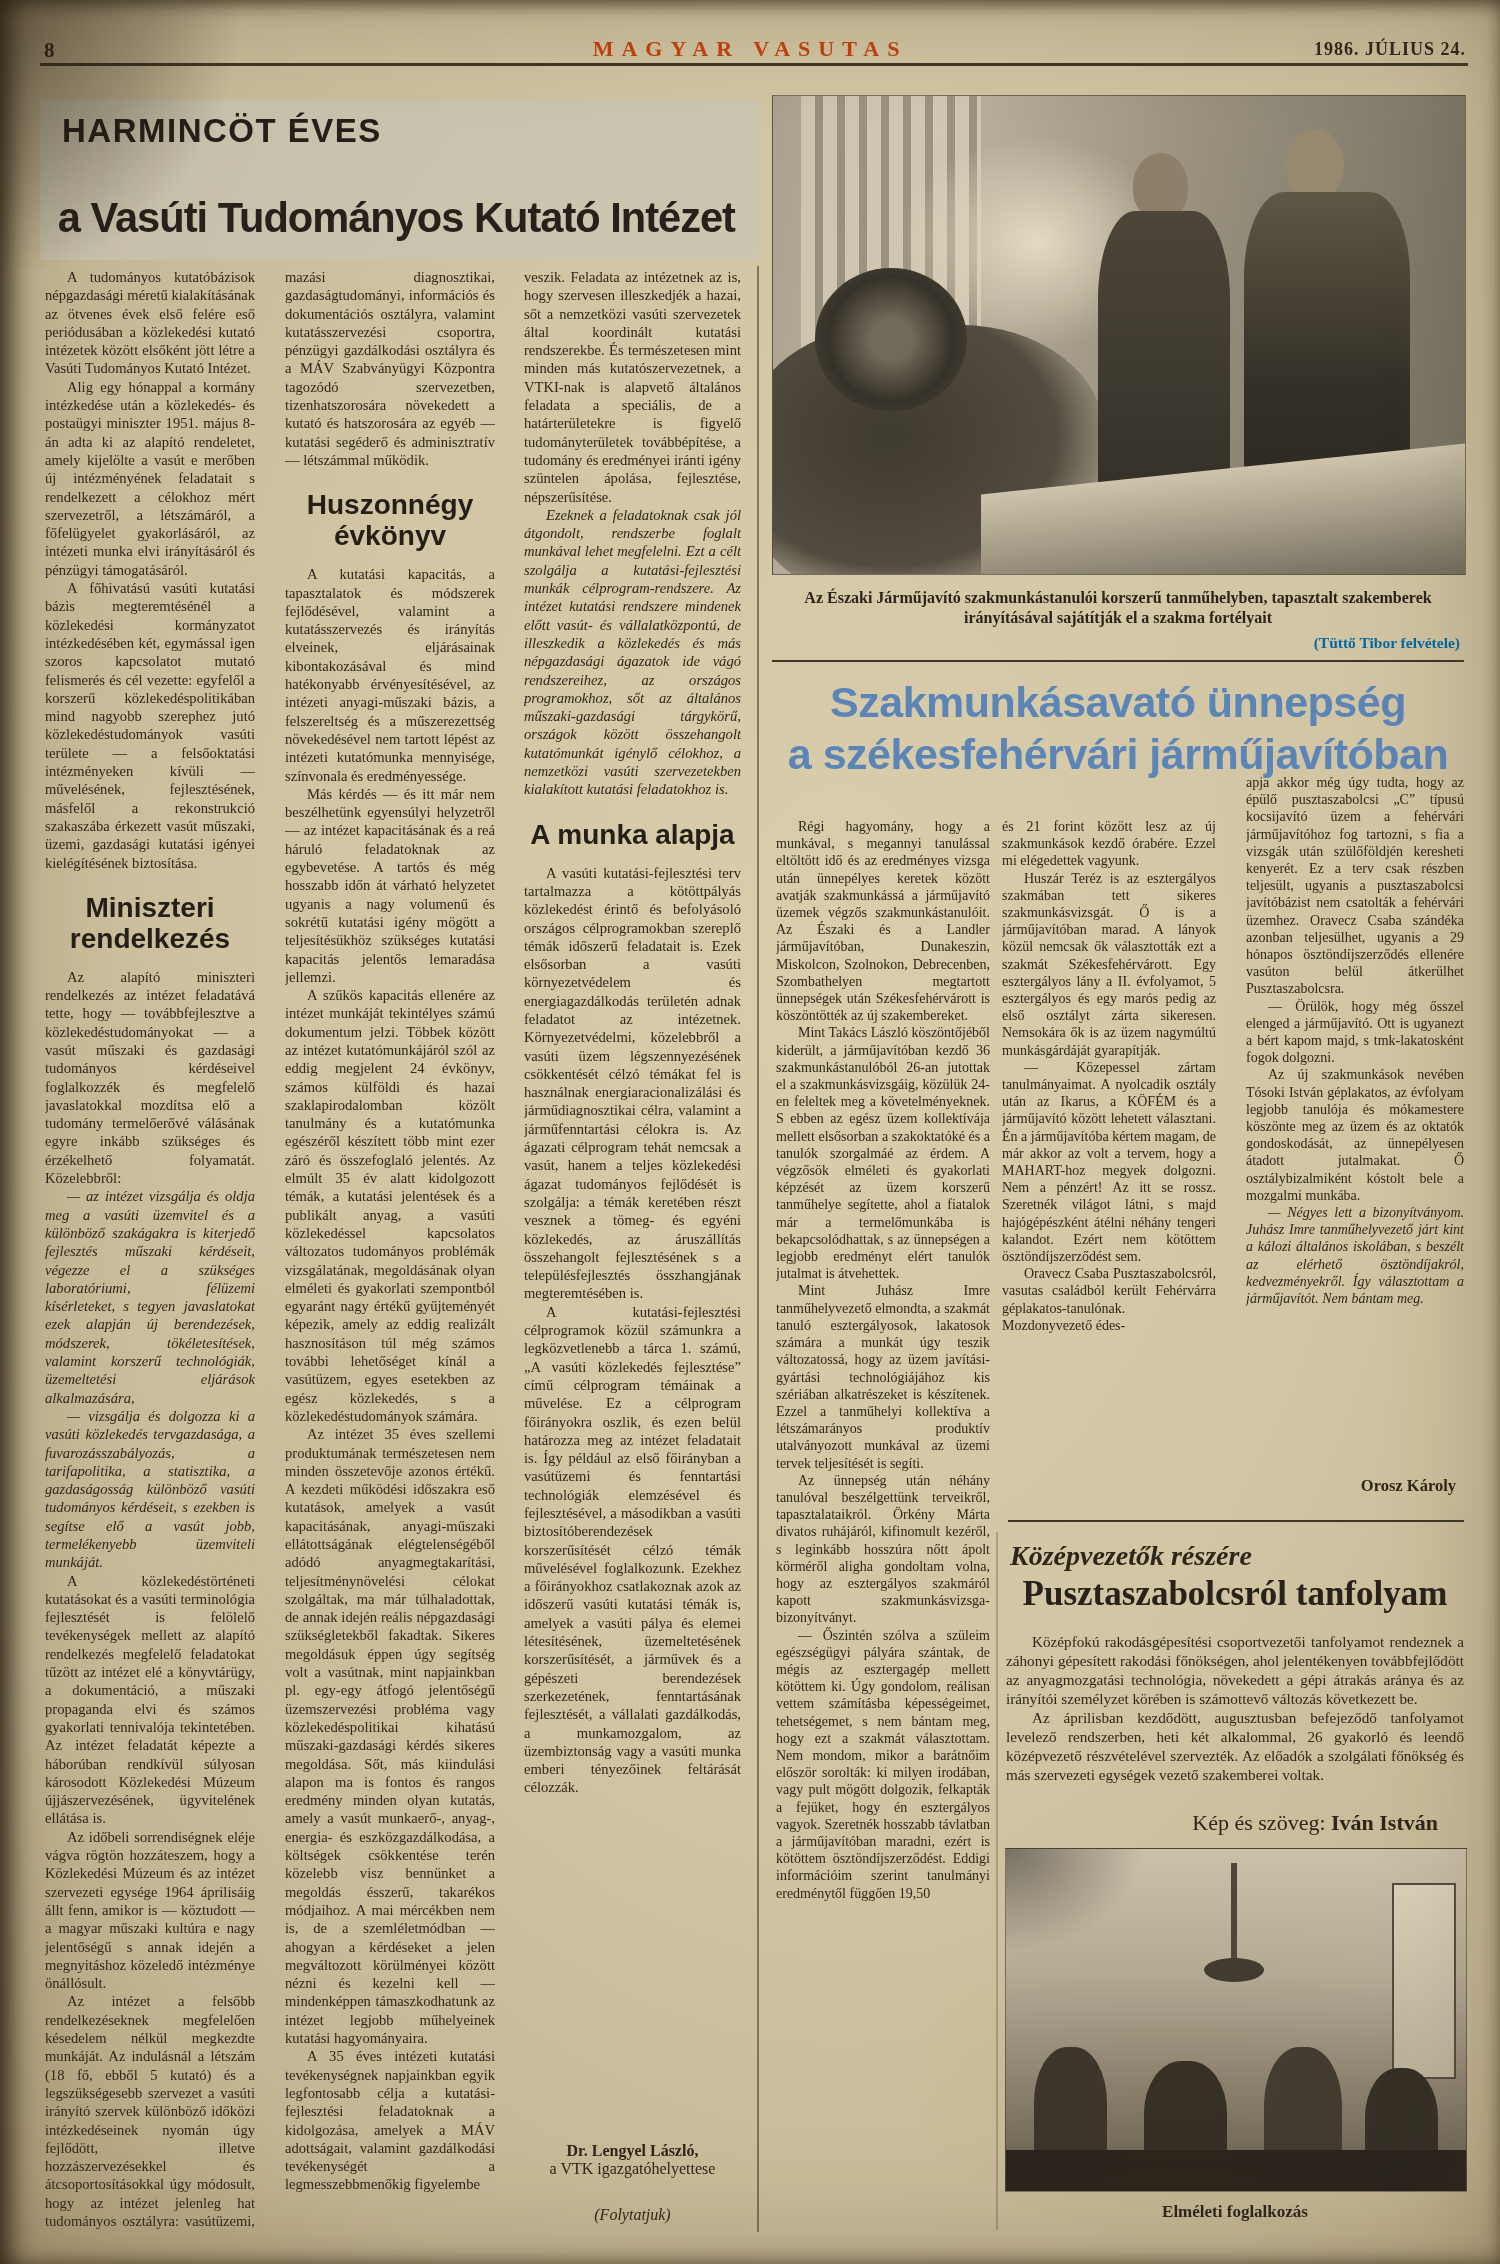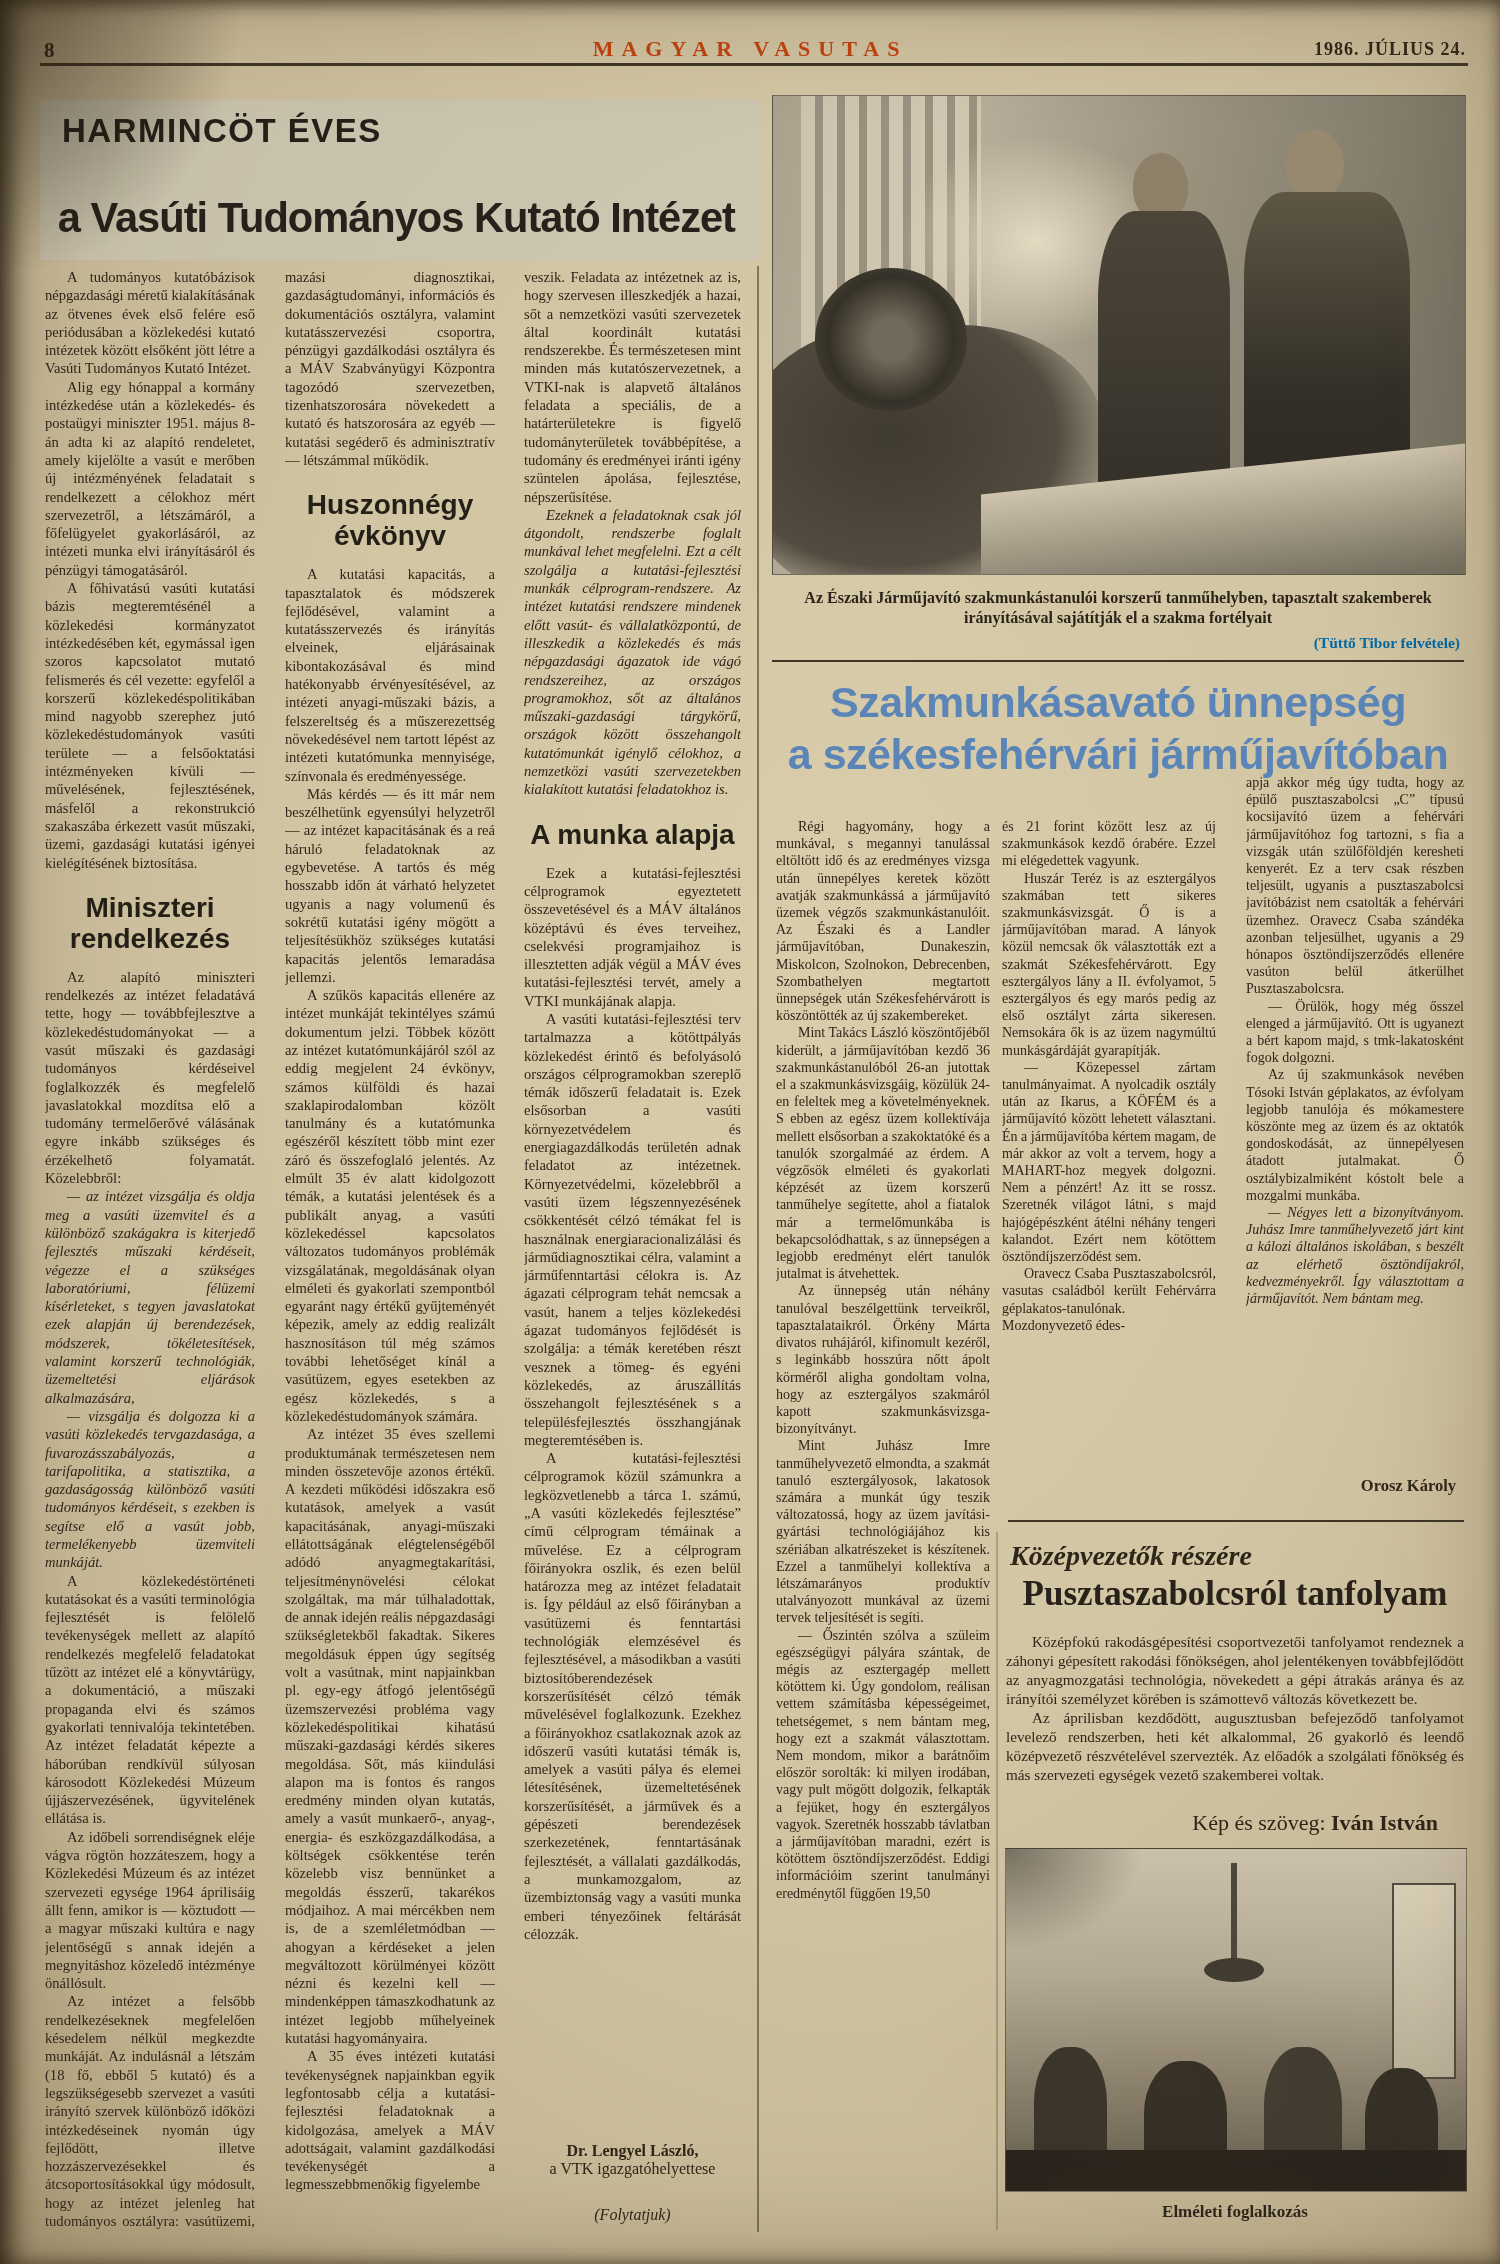--- a/index.html
+++ b/index.html
@@ -108,21 +108,20 @@
     <div class="b-p">A kutatási kapacitás, a tapasztalatok és módszerek fejlődésével, valamint a kutatásszervezés és irányítás elveinek, eljárásainak kibontakozásával és mind hatékonyabb érvényesítésével, az intézeti anyagi-műszaki bázis, a felszereltség és a műszerezettség növekedésével nem tartott lépést az intézeti kutatómunka mennyisége, színvonala és eredményessége.</div>
     <div class="b-p">Más kérdés — és itt már nem beszélhetünk egyensúlyi helyzetről — az intézet kapacitásának és a reá háruló feladatoknak az egybevetése. A tartós és még hosszabb időn át várható helyzetet ugyanis a nagy volumenű és sokrétű kutatási igény mögött a teljesítésükhöz szükséges kutatási kapacitás jelentős lemaradása jellemzi.</div>
     <div class="b-p">A szűkös kapacitás ellenére az intézet munkáját tekintélyes számú dokumentum jelzi. Többek között az intézet kutatómunkájáról szól az eddig megjelent 24 évkönyv, számos külföldi és hazai szaklapirodalomban közölt tanulmány és a kutatómunka egészéről készített több mint ezer záró és összefoglaló jelentés. Az elmúlt 35 év alatt kidolgozott témák, a kutatási jelentések és a publikált anyag, a vasúti közlekedéssel kapcsolatos változatos tudományos problémák vizsgálatának, megoldásának olyan elméleti és gyakorlati szempontból egyaránt nagy értékű gyűjteményét képezik, amely az eddig realizált hasznosításon túl még számos további lehetőséget kínál a vasútüzem, egyes esetekben az egész közlekedés, s a közlekedéstudományok számára.</div>
     <div class="b-p">Az intézet 35 éves szellemi produktumának természetesen nem minden összetevője azonos értékű. A kezdeti működési időszakra eső kutatások, amelyek a vasút kapacitásának, anyagi-műszaki ellátottságának elégtelenségéből adódó anyagmegtakarítási, teljesítménynövelési célokat szolgáltak, ma már túlhaladottak, de annak idején reális népgazdasági szükségletekből fakadtak. Sikeres megoldásuk éppen úgy segítség volt a vasútnak, mint napjainkban pl. egy-egy átfogó jelentőségű üzemszervezési probléma vagy közlekedéspolitikai kihatású műszaki-gazdasági kérdés sikeres megoldása. Sőt, más kiindulási alapon ma is fontos és rangos eredmény minden olyan kutatás, amely a vasút munkaerő-, anyag-, energia- és eszközgazdálkodása, a költségek csökkentése terén közelebb visz bennünket a megoldás ésszerű, takarékos módjaihoz. A mai mércékben nem is, de a szemléletmódban — ahogyan a kérdéseket a jelen megváltozott körülményei között nézni és kezelni kell — mindenképpen támaszkodhatunk az intézet legjobb műhelyeinek kutatási hagyományaira.</div>
     <div class="b-p">A 35 éves intézeti kutatási tevékenységnek napjainkban egyik legfontosabb célja a kutatási-fejlesztési feladatoknak a kidolgozása, amelyek a MÁV adottságait, valamint gazdálkodási tevékenységét a legmesszebbmenőkig figyelembe</div>
   </div>
 <div class="col" style="left:524px;top:268px;width:217px;height:1860px;">
     <div class="b-pc">veszik. Feladata az intézetnek az is, hogy szervesen illeszkedjék a hazai, sőt a nemzetközi vasúti szervezetek által koordinált kutatási rendszerekbe. És természetesen mint minden más kutatószervezetnek, a VTKI-nak is alapvető általános feladata a speciális, de a határterületekre is figyelő tudományterületek továbbépítése, a tudomány és eredményei iránti igény szüntelen ápolása, fejlesztése, népszerűsítése.</div>
     <div class="b-pi">Ezeknek a feladatoknak csak jól átgondolt, rendszerbe foglalt munkával lehet megfelelni. Ezt a célt szolgálja a kutatási-fejlesztési munkák célprogram-rendszere. Az intézet kutatási rendszere mindenek előtt vasút- és vállalatközpontú, de illeszkedik a közlekedés és más népgazdasági ágazatok ide vágó rendszereihez, az országos programokhoz, sőt az általános műszaki-gazdasági tárgykörű, országok között összehangolt kutatómunkát igénylő célokhoz, a nemzetközi vasúti szervezetekben kialakított kutatási feladatokhoz is.</div>
     <div class="b-h">A munka alapja</div>
-    <div class="b-p">Ezek a kutatási-fejlesztési célprogramok egyeztetett összevetésével és a MÁV általános középtávú és éves terveihez, cselekvési programjaihoz is illesztetten adják végül a MÁV éves kutatási-fejlesztési tervét, amely a VTKI munkájának alapja.</div>
     <div class="b-p">A vasúti kutatási-fejlesztési terv tartalmazza a kötöttpályás közlekedést érintő és befolyásoló országos célprogramokban szereplő témák időszerű feladatait is. Ezek elsősorban a vasúti környezetvédelem és energiagazdálkodás területén adnak feladatot az intézetnek. Környezetvédelmi, közelebbről a vasúti üzem légszennyezésének csökkentését célzó témákat fel is használnak energiaracionalizálási és járműdiagnosztikai célra, valamint a járműfenntartási célokra is. Az ágazati célprogram tehát nemcsak a vasút, hanem a teljes közlekedési ágazat tudományos fejlődését is szolgálja: a témák keretében részt vesznek a tömeg- és egyéni közlekedés, az áruszállítás összehangolt fejlesztésének s a településfejlesztés összhangjának megteremtésében is.</div>
     <div class="b-p">A kutatási-fejlesztési célprogramok közül számunkra a legközvetlenebb a tárca 1. számú, „A vasúti közlekedés fejlesztése” című célprogram témáinak a művelése. Ez a célprogram főirányokra oszlik, és ezen belül határozza meg az intézet feladatait is. Így például az első főirányban a vasútüzemi és fenntartási technológiák elemzésével és fejlesztésével, a másodikban a vasúti biztosítóberendezések korszerűsítését célzó témák művelésével foglalkozunk. Ezekhez a főirányokhoz csatlakoznak azok az időszerű vasúti kutatási témák is, amelyek a vasúti pálya és elemei létesítésének, üzemeltetésének korszerűsítését, a járművek és a gépészeti berendezések szerkezetének, fenntartásának fejlesztését, a vállalati gazdálkodás, a munkamozgalom, az üzembiztonság vagy a vasúti munka emberi tényezőinek feltárását célozzák.</div>
   </div>
 
 <div class="byline" style="left:524px;top:2142px;width:217px;">
   <div class="name">Dr. Lengyel László,</div>
   <div>a VTK igazgatóhelyettese</div>
 </div>
 <div class="folyt" style="left:524px;top:2206px;width:217px;">(Folytatjuk)</div>
 
@@ -143,22 +142,22 @@
 <div class="credit" style="left:1000px;top:634px;width:460px;">(Tüttő Tibor felvétele)</div>
 
 <div class="hrule" style="left:772px;top:660px;width:692px;"></div>
 
 <div class="blue-head" style="top: 678px; color: rgb(91, 133, 183);">Szakmunkásavató ünnepség</div>
 <div class="blue-head" style="top: 730px; color: rgb(91, 133, 183);">a székesfehérvári járműjavítóban</div>
 
 <div class="col col-right" style="left:776px;top:818px;width:214px;height:1412px;">
     <div class="b-p">Régi hagyomány, hogy a munkával, s megannyi tanulással eltöltött idő és az eredményes vizsga után ünnepélyes keretek között avatják szakmunkássá a járműjavító üzemek végzős szakmunkástanulóit. Az Északi és a Landler járműjavítóban, Dunakeszin, Miskolcon, Szolnokon, Debrecenben, Szombathelyen megtartott ünnepségek után Székesfehérvárott is köszöntötték az új szakembereket.</div>
     <div class="b-p">Mint Takács László köszöntőjéből kiderült, a járműjavítóban kezdő 36 szakmunkástanulóból 26-an jutottak el a szakmunkásvizsgáig, közülük 24-en feleltek meg a követelményeknek. S ebben az egész üzem kollektívája mellett elsősorban a szakoktatóké és a tanulók szorgalmáé az érdem. A végzősök elméleti és gyakorlati képzését az üzem korszerű tanműhelye segítette, ahol a fiatalok már a termelőmunkába is bekapcsolódhattak, s az ünnepségen a legjobb eredményt elért tanulók jutalmat is átvehettek.</div>
+    <div class="b-p">Mint Juhász Imre tanműhelyvezető elmondta, a szakmát tanuló esztergályosok, lakatosok számára a munkát úgy teszik változatossá, hogy az üzem javítási-gyártási technológiájához kis szériában alkatrészeket is készítenek. Ezzel a tanműhelyi kollektíva a létszámarányos produktív utalványozott munkával az üzemi tervek teljesítését is segíti.</div>
     <div class="b-p">Az ünnepség után néhány tanulóval beszélgettünk terveikről, tapasztalataikról. Örkény Márta divatos ruhájáról, kifinomult kezéről, s leginkább hosszúra nőtt ápolt körméről aligha gondoltam volna, hogy az esztergályos szakmáról kapott szakmunkásvizsga-bizonyítványt.</div>
-    <div class="b-p">Mint Juhász Imre tanműhelyvezető elmondta, a szakmát tanuló esztergályosok, lakatosok számára a munkát úgy teszik változatossá, hogy az üzem javítási-gyártási technológiájához kis szériában alkatrészeket is készítenek. Ezzel a tanműhelyi kollektíva a létszámarányos produktív utalványozott munkával az üzemi tervek teljesítését is segíti.</div>
     <div class="b-p">— Őszintén szólva a szüleim egészségügyi pályára szántak, de mégis az esztergagép mellett kötöttem ki. Úgy gondolom, reálisan vettem számításba képességeimet, tehetségemet, s nem bántam meg, hogy ezt a szakmát választottam. Nem mondom, mikor a barátnőim először sorolták: ki milyen irodában, vagy pult mögött dolgozik, felkapták a fejüket, hogy én esztergályos vagyok. Szeretnék hosszabb távlatban a járműjavítóban maradni, ezért is kötöttem ösztöndíjszerződést. Eddigi információim szerint tanulmányi eredménytől függően 19,50</div>
   </div>
 <div class="col col-right" style="left:1002px;top:818px;width:214px;height:690px;">
     <div class="b-pc">és 21 forint között lesz az új szakmunkások kezdő órabére. Ezzel mi elégedettek vagyunk.</div>
     <div class="b-p">Huszár Teréz is az esztergályos szakmában tett sikeres szakmunkásvizsgát. Ő is a járműjavítóban marad. A lányok közül nemcsak ők választották ezt a szakmát Székesfehérvárott. Egy esztergályos lány a II. évfolyamot, 5 esztergályos és egy marós pedig az első osztályt zárta sikeresen. Nemsokára ők is az üzem nagymúltú munkásgárdáját gyarapítják.</div>
     <div class="b-p">— Közepessel zártam tanulmányaimat. A nyolcadik osztály után az Ikarus, a KÖFÉM és a járműjavító között lehetett választani. Én a járműjavítóba kértem magam, de már akkor az volt a tervem, hogy a MAHART-hoz megyek dolgozni. Nem a pénzért! Az itt se rossz. Szeretnék világot látni, s majd hajógépészként átélni néhány tengeri kalandot. Ezért nem kötöttem ösztöndíjszerződést sem.</div>
     <div class="b-p">Oravecz Csaba Pusztaszabolcsról, vasutas családból került Fehérvárra géplakatos-tanulónak. Mozdonyvezető édes-</div>
   </div>
 <div class="col col-right" style="left:1246px;top:774px;width:218px;height:650px;">
     <div class="b-pc">apja akkor még úgy tudta, hogy az épülő pusztaszabolcsi „C” típusú kocsijavító üzem a fehérvári járműjavítóhoz fog tartozni, s fia a vizsgák után szülőföldjén keresheti kenyerét. Ez a terv csak részben teljesült, ugyanis a pusztaszabolcsi javítóbázist nem csatolták a fehérvári üzemhez. Oravecz Csaba szándéka azonban teljesülhet, ugyanis a 29 hónapos ösztöndíjszerződés ellenére vasúton belül átkerülhet Pusztaszabolcsra.</div>

